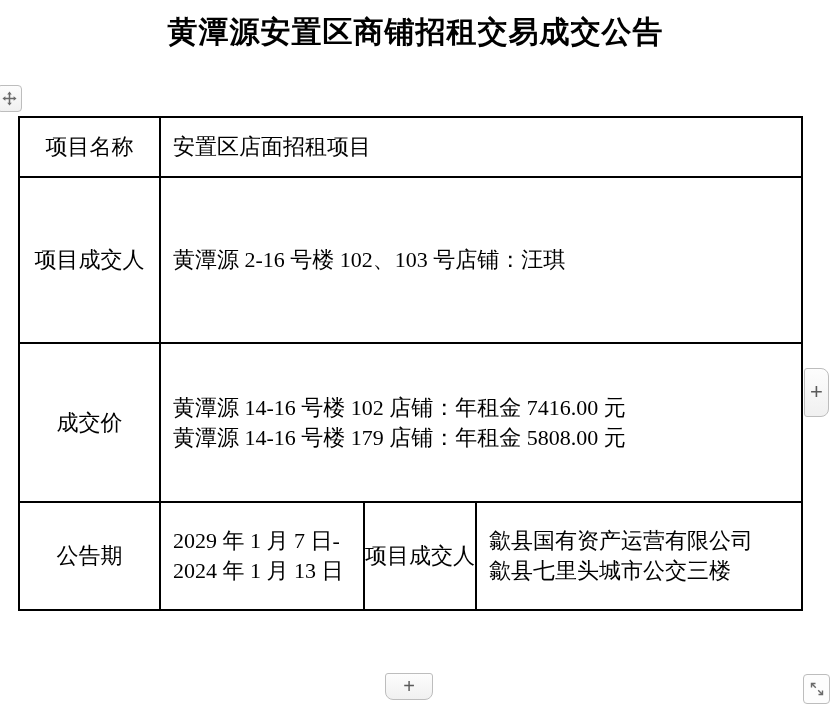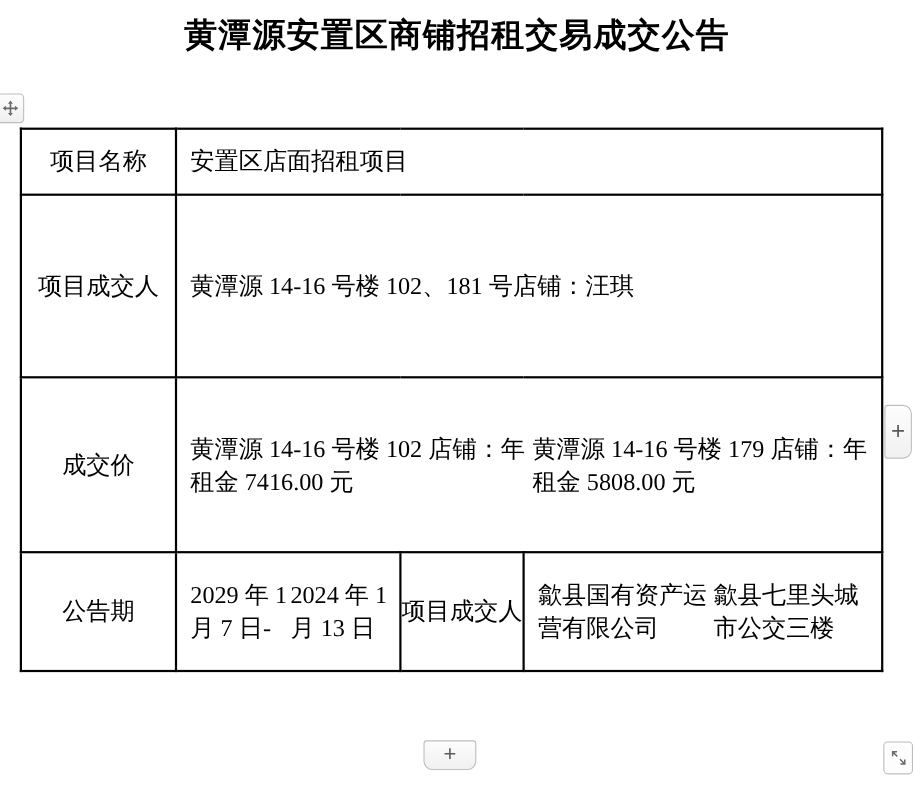--- a/index.html
+++ b/index.html
@@ -39,21 +39,21 @@
     vertical-align: middle;
     background: #fff;
   }
   td.label-cell { text-align: center; }
   td.value-cell { text-align: left; padding-left: 12px; padding-right: 6px; }
   tr.row-1 { height: 60px; margin-top: 48px; }
   tr.row-2 { height: 166px; }
   tr.row-3 { height: 159px; }
   tr.row-4 { height: 108px; }
   tr.row-5 { height: 62px; }
-  .stack { display: flex; flex-direction: row; }
+  .stack { display: flex; flex-direction: column; }
   
   .handle, .plus-btn {
     position: absolute;
     display: flex;
     align-items: center;
     justify-content: center;
     background: linear-gradient(#fdfdfd, #f0f0f0);
     border: 1px solid #bdbdbd;
     color: #5a5a5a;
   }
@@ -110,21 +110,21 @@
       <col style="width:112px">
       <col style="width:326px">
     </colgroup>
     <tbody>
         <tr class="row-1">
       <td class="label-cell">项目名称</td>
       <td class="value-cell" colspan="3">安置区店面招租项目</td>
     </tr>
     <tr class="row-2">
       <td class="label-cell">项目成交人</td>
-      <td class="value-cell" colspan="3">黄潭源 14-16 号楼 102、181 号店铺：汪琪</td>
+      <td class="value-cell" colspan="3">黄潭源 2-16 号楼 102、103 号店铺：汪琪</td>
     </tr>
     <tr class="row-3">
       <td class="label-cell">成交价</td>
       <td class="value-cell" colspan="3">
         <div class="stack">
           <div>黄潭源 14-16 号楼 102 店铺：年租金 7416.00 元</div>
           <div>黄潭源 14-16 号楼 179 店铺：年租金 5808.00 元</div>
         </div>
       </td>
     </tr>

